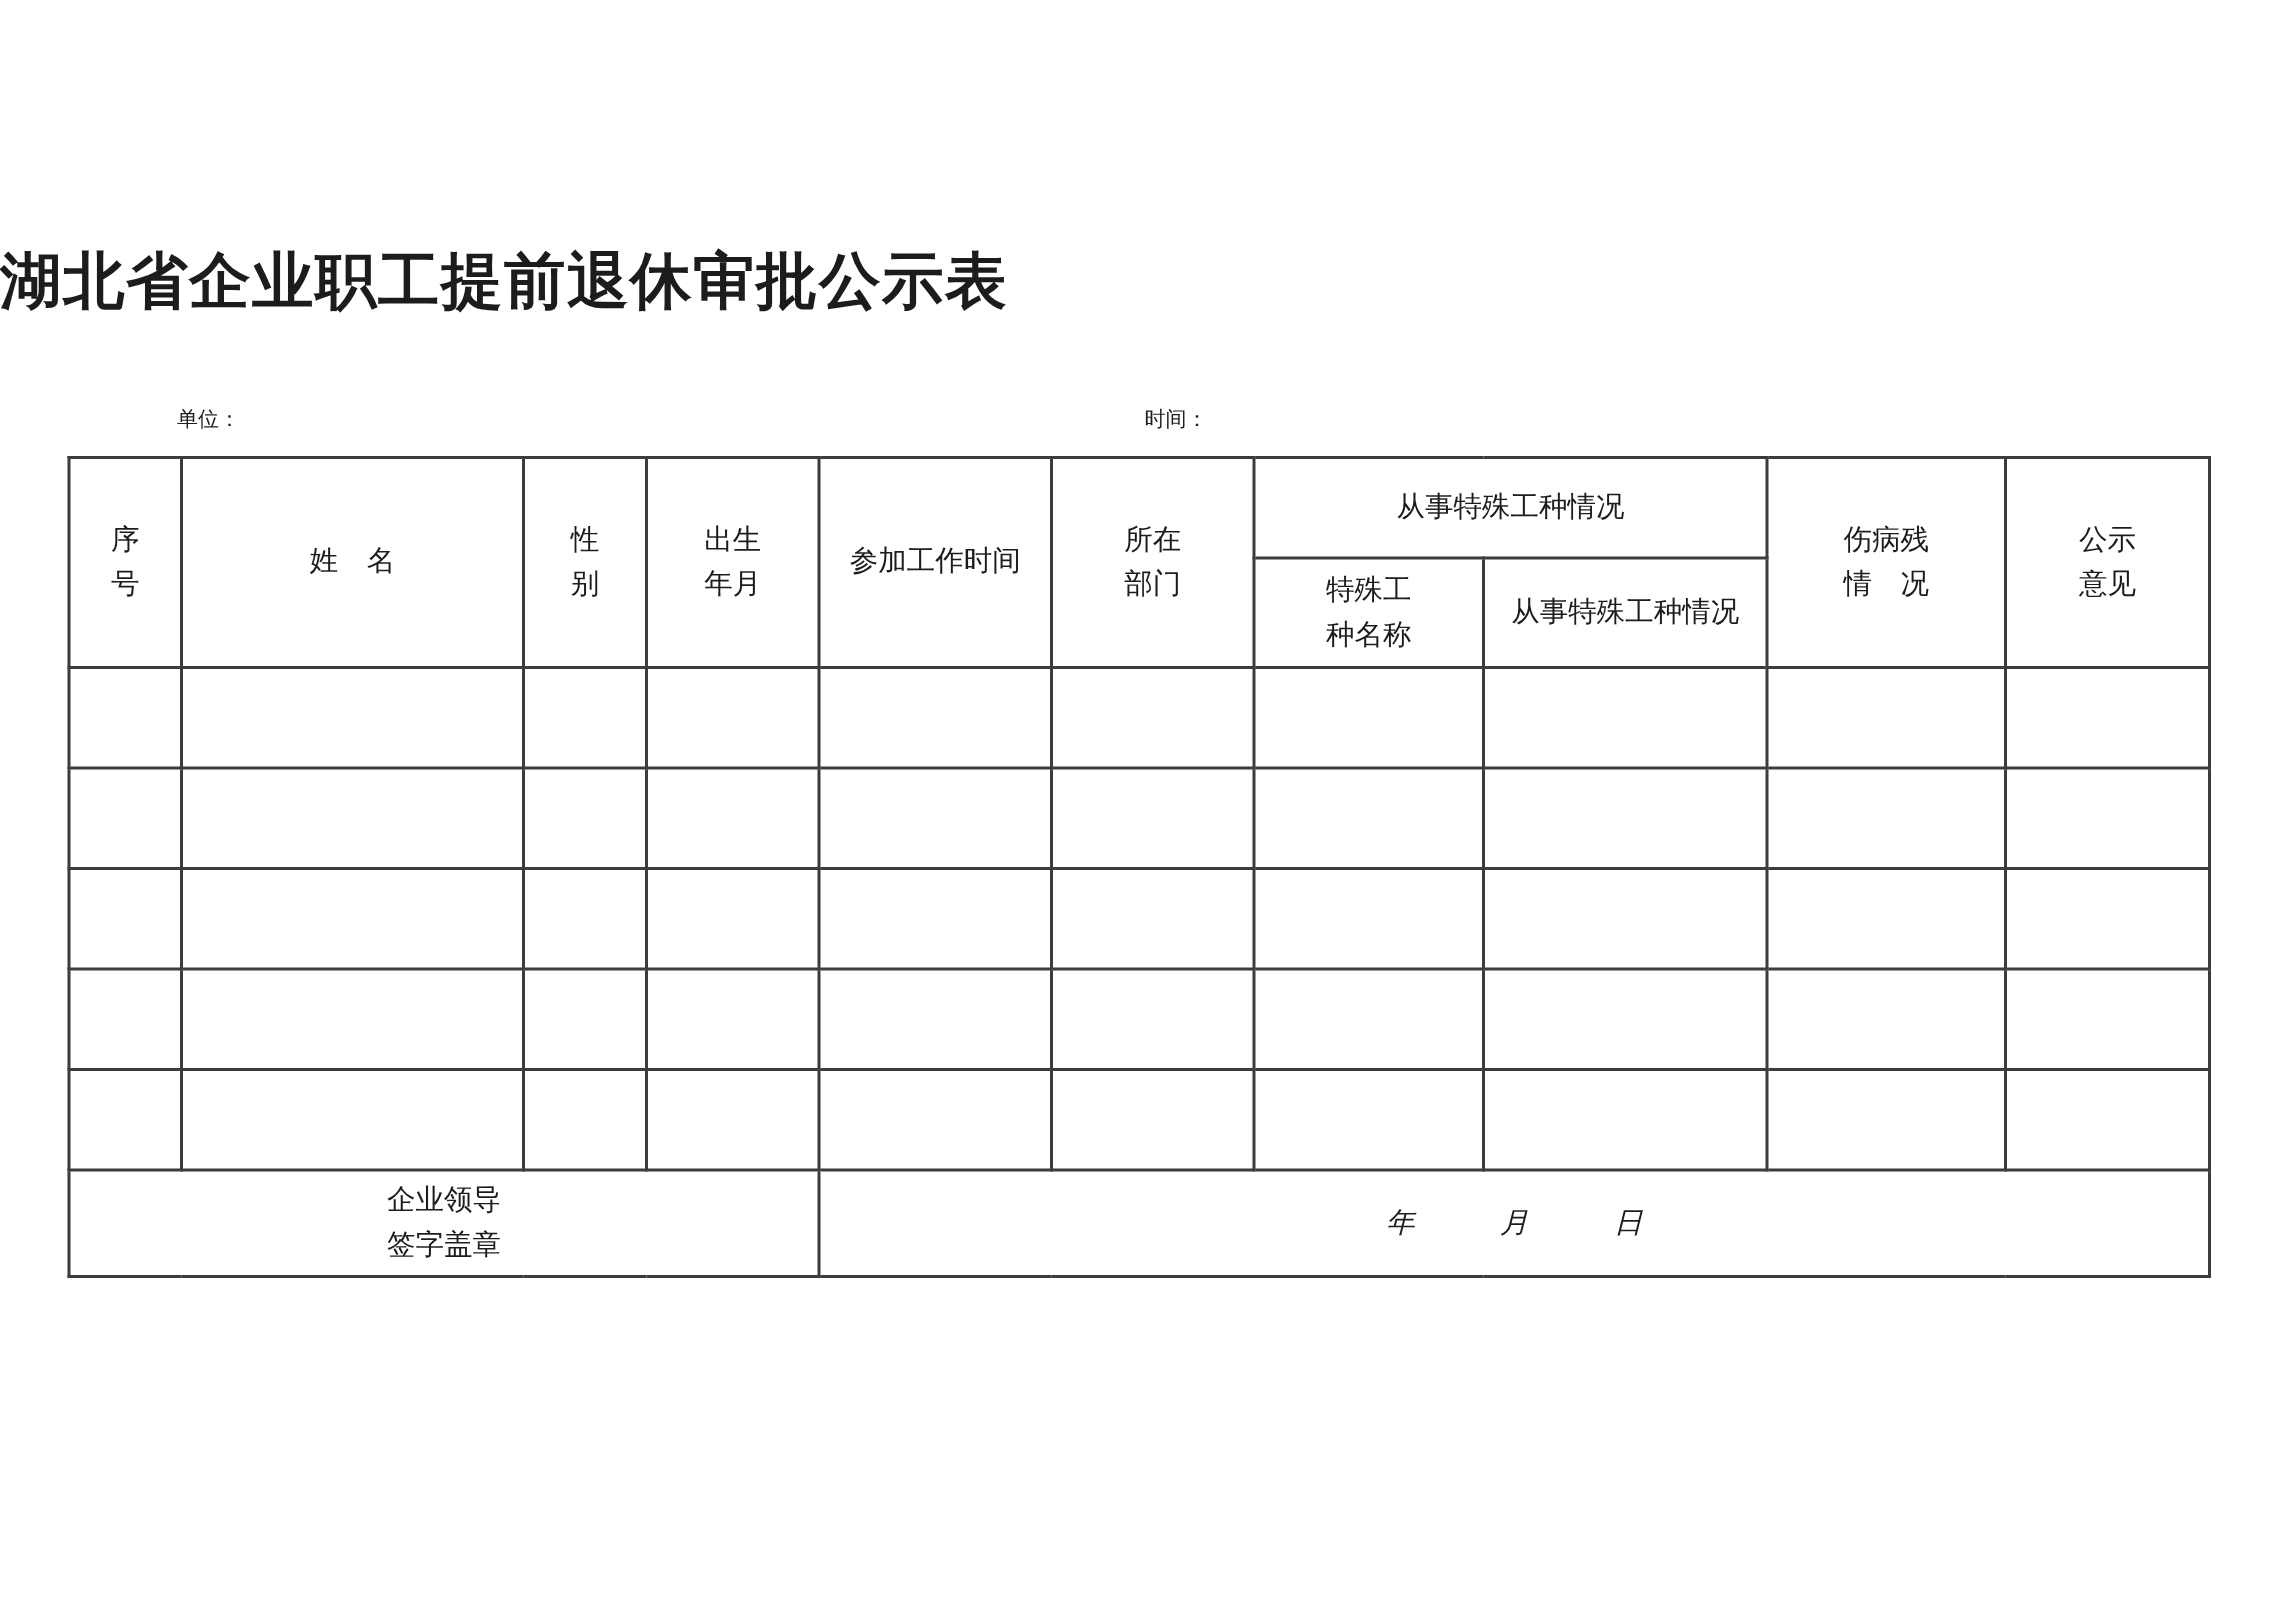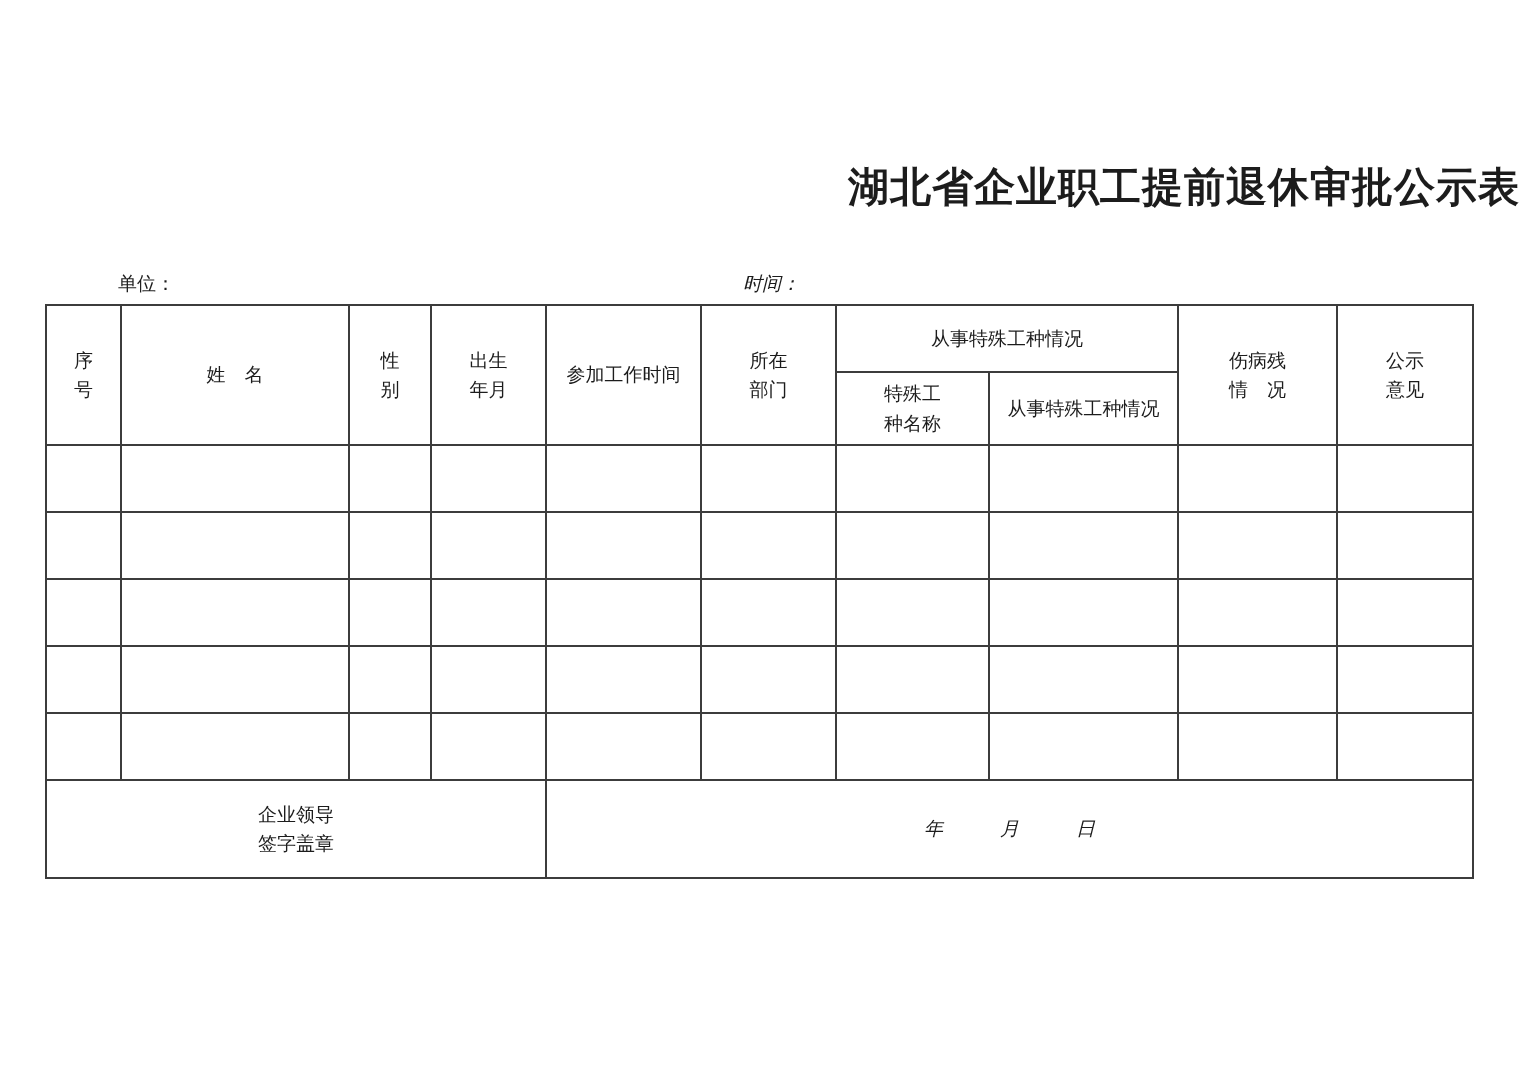--- a/index.html
+++ b/index.html
@@ -14,34 +14,34 @@
     background: #ffffff;
     overflow: hidden;
     font-family: "Liberation Serif", "DejaVu Serif", serif;
     color: #1c1c1c;
   }
   .doc-title {
     position: absolute;
     top: 160px;
     left: 0;
     width: 100%;
-    text-align: right;
+    text-align: left;
     font-size: 41px;
     font-weight: bold;
     letter-spacing: 1px;
     white-space: nowrap;
   }
   .meta-label {
     position: absolute;
     top: 272px;
-    font-size: 19px;
+    font-size: 14px;
     line-height: 1.3;
   }
   .unit-label { left: 118px; }
-  .time-label { left: 743px; font-style: italic; }
+  .time-label { left: 763px; }
 
   table.form-table {
     position: absolute;
     left: 45px;
     top: 304px;
     width: 1427px;
     border-collapse: collapse;
     table-layout: fixed;
   }
   table.form-table td {
@@ -50,21 +50,21 @@
     vertical-align: middle;
     font-size: 19px;
     line-height: 1.55;
     padding: 0;
     white-space: pre-line;
     overflow: hidden;
   }
   tr.header-row-1 { height: 67px; }
   tr.header-row-2 { height: 73px; }
   tr.data-row     { height: 67px; }
-  tr.footer-row   { height: 98px; }
+  tr.footer-row   { height: 71px; }
 
   td.footer-date-cell {
     vertical-align: bottom;
     padding-left: 228px;
     padding-bottom: 8px;
     font-style: italic;
   }
 </style>
 </head>
 <body>

